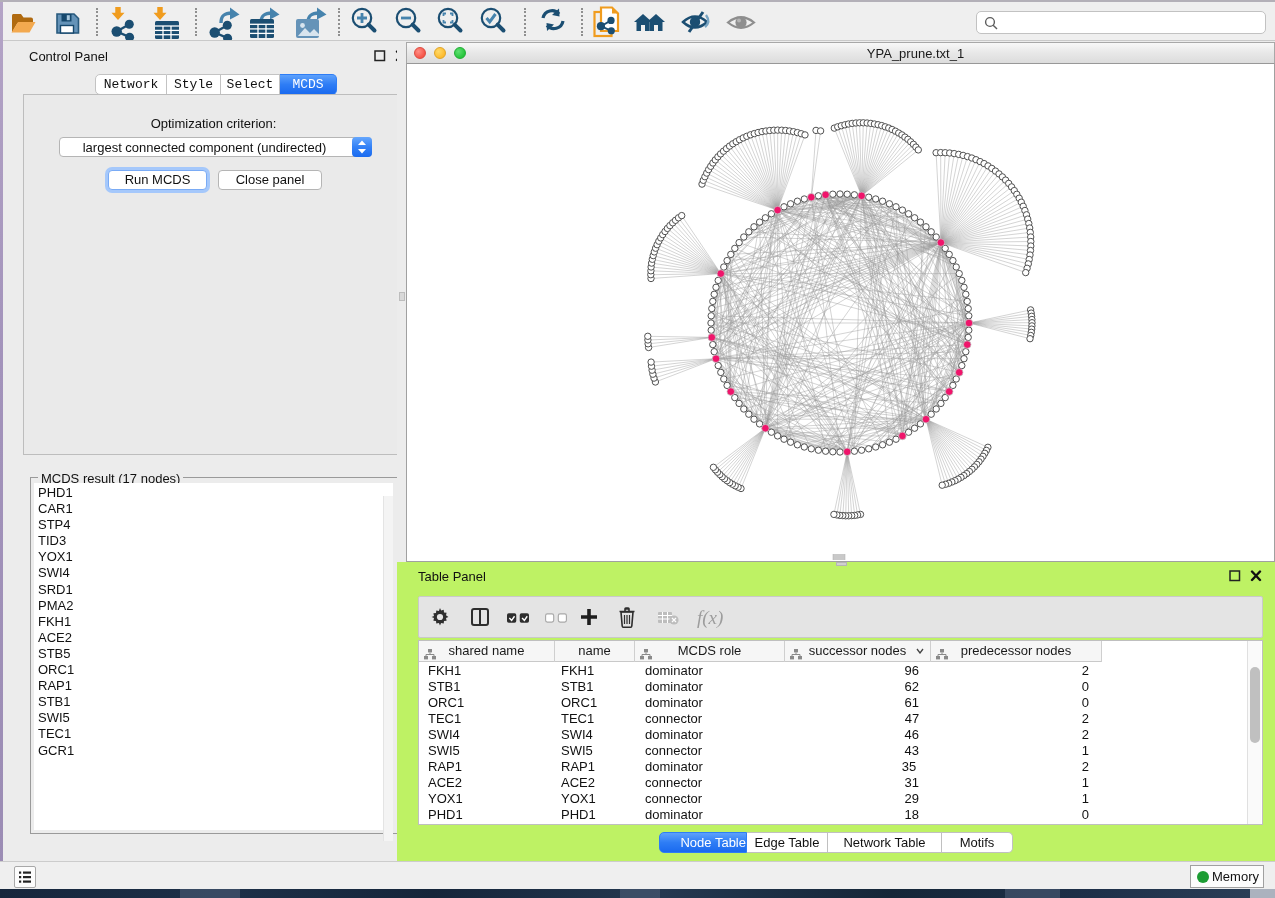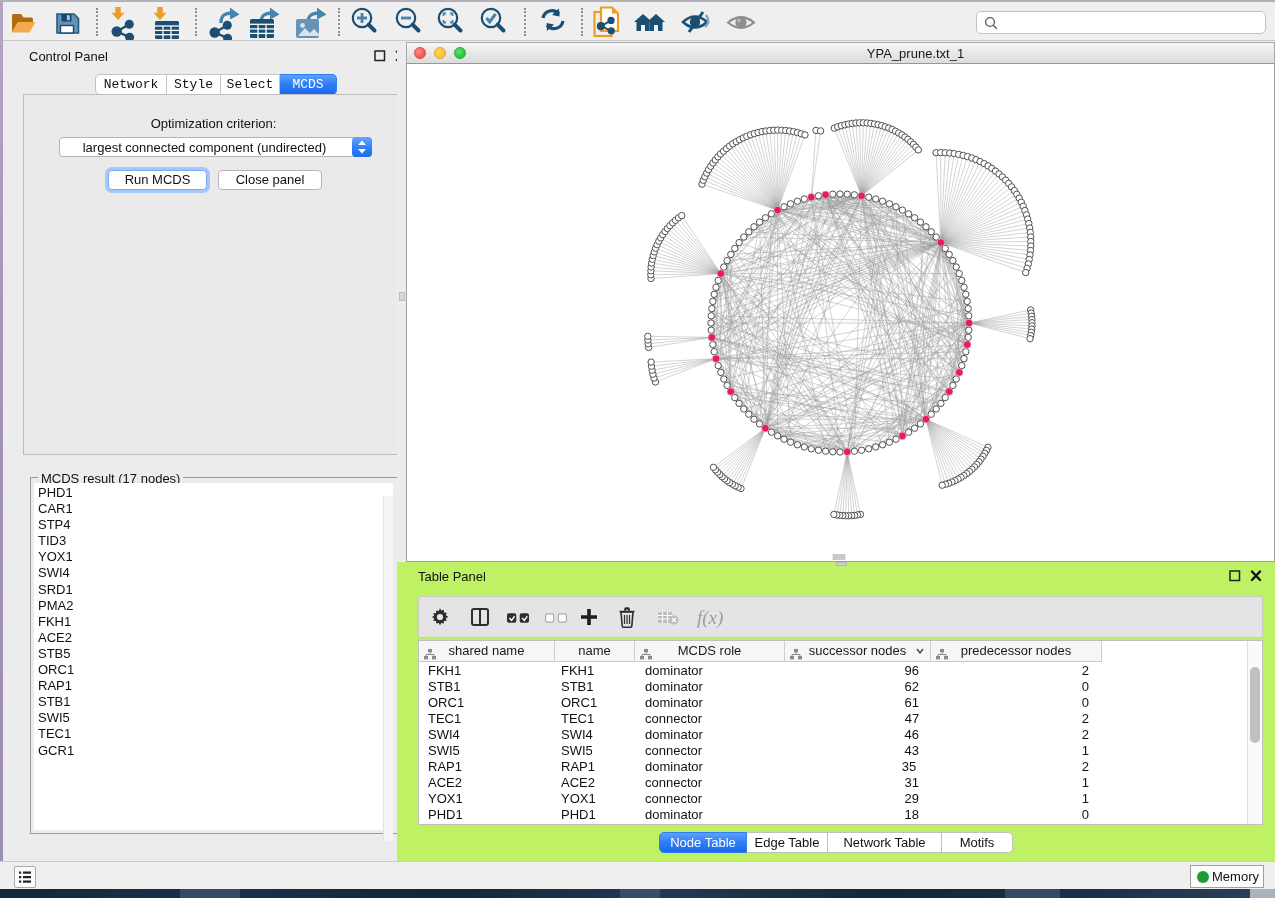--- a/index.html
+++ b/index.html
@@ -73,21 +73,21 @@
 .hcell { position:relative; height:21px; border-right:1px solid #cfcfcf; text-align:center; line-height:20px; font-size:13px; color:#1a1a1a; }
 .hicon { position:absolute; left:5px; top:5px; }
 #tp-rows { position:absolute; left:0; top:22px; width:683px; }
 .trow { height:16px; line-height:16px; font-size:13px; white-space:nowrap; }
 .trow span { position:absolute; }
 #tp-vsb { position:absolute; right:1px; top:0px; width:14px; height:183px; background:#fafafa; border-left:1px solid #e0e0e0; }
 #tp-vsb .thumb { position:absolute; left:2px; top:26px; width:10px; height:76px; background:#c0c0c0; border-radius:5px; }
 #tp-tabs { position:absolute; left:262px; top:270px; height:21px; display:flex; }
 .tptab { height:21px; line-height:20px; text-align:center; background:#fff; border:1px solid #c0c0c0;
   border-left:none; font-size:13px; }
-.tptab:first-child { border-left:1px solid #c0c0c0; border-radius:5px 0 0 5px; }
+.tptab:first-child { border-left:1px solid #c0c0c0; border-radius:5px 0 0 5px;text-align:right; }
 .tptab:last-child { border-radius:0 5px 5px 0; }
 .tptab.sel { background:linear-gradient(180deg,#5da1fc,#2e7df5 50%,#1a6af0); color:#fff; border-color:#2e7df5; }
 
 
 #statusbar { left:0px; top:861px; width:1275px; height:28px; background:#efefef; border-top:1px solid #cccccc; }
 #memory { position:absolute; right:11px; top:3px; width:74px; height:23px; background:#fcfcfc;
   border:1px solid #a0a0a0; font-size:13px; line-height:21px; text-align:center; padding-left:17px; }
 #memory .dot { position:absolute; left:6px; top:5px; width:12px; height:12px; border-radius:50%; background:#1c9c33; }
 #listbtn { position:absolute; left:14px; top:4px; width:22px; height:22px; background:#fcfcfc; border:1px solid #a8a8a8; border-radius:2px; }
 </style>

